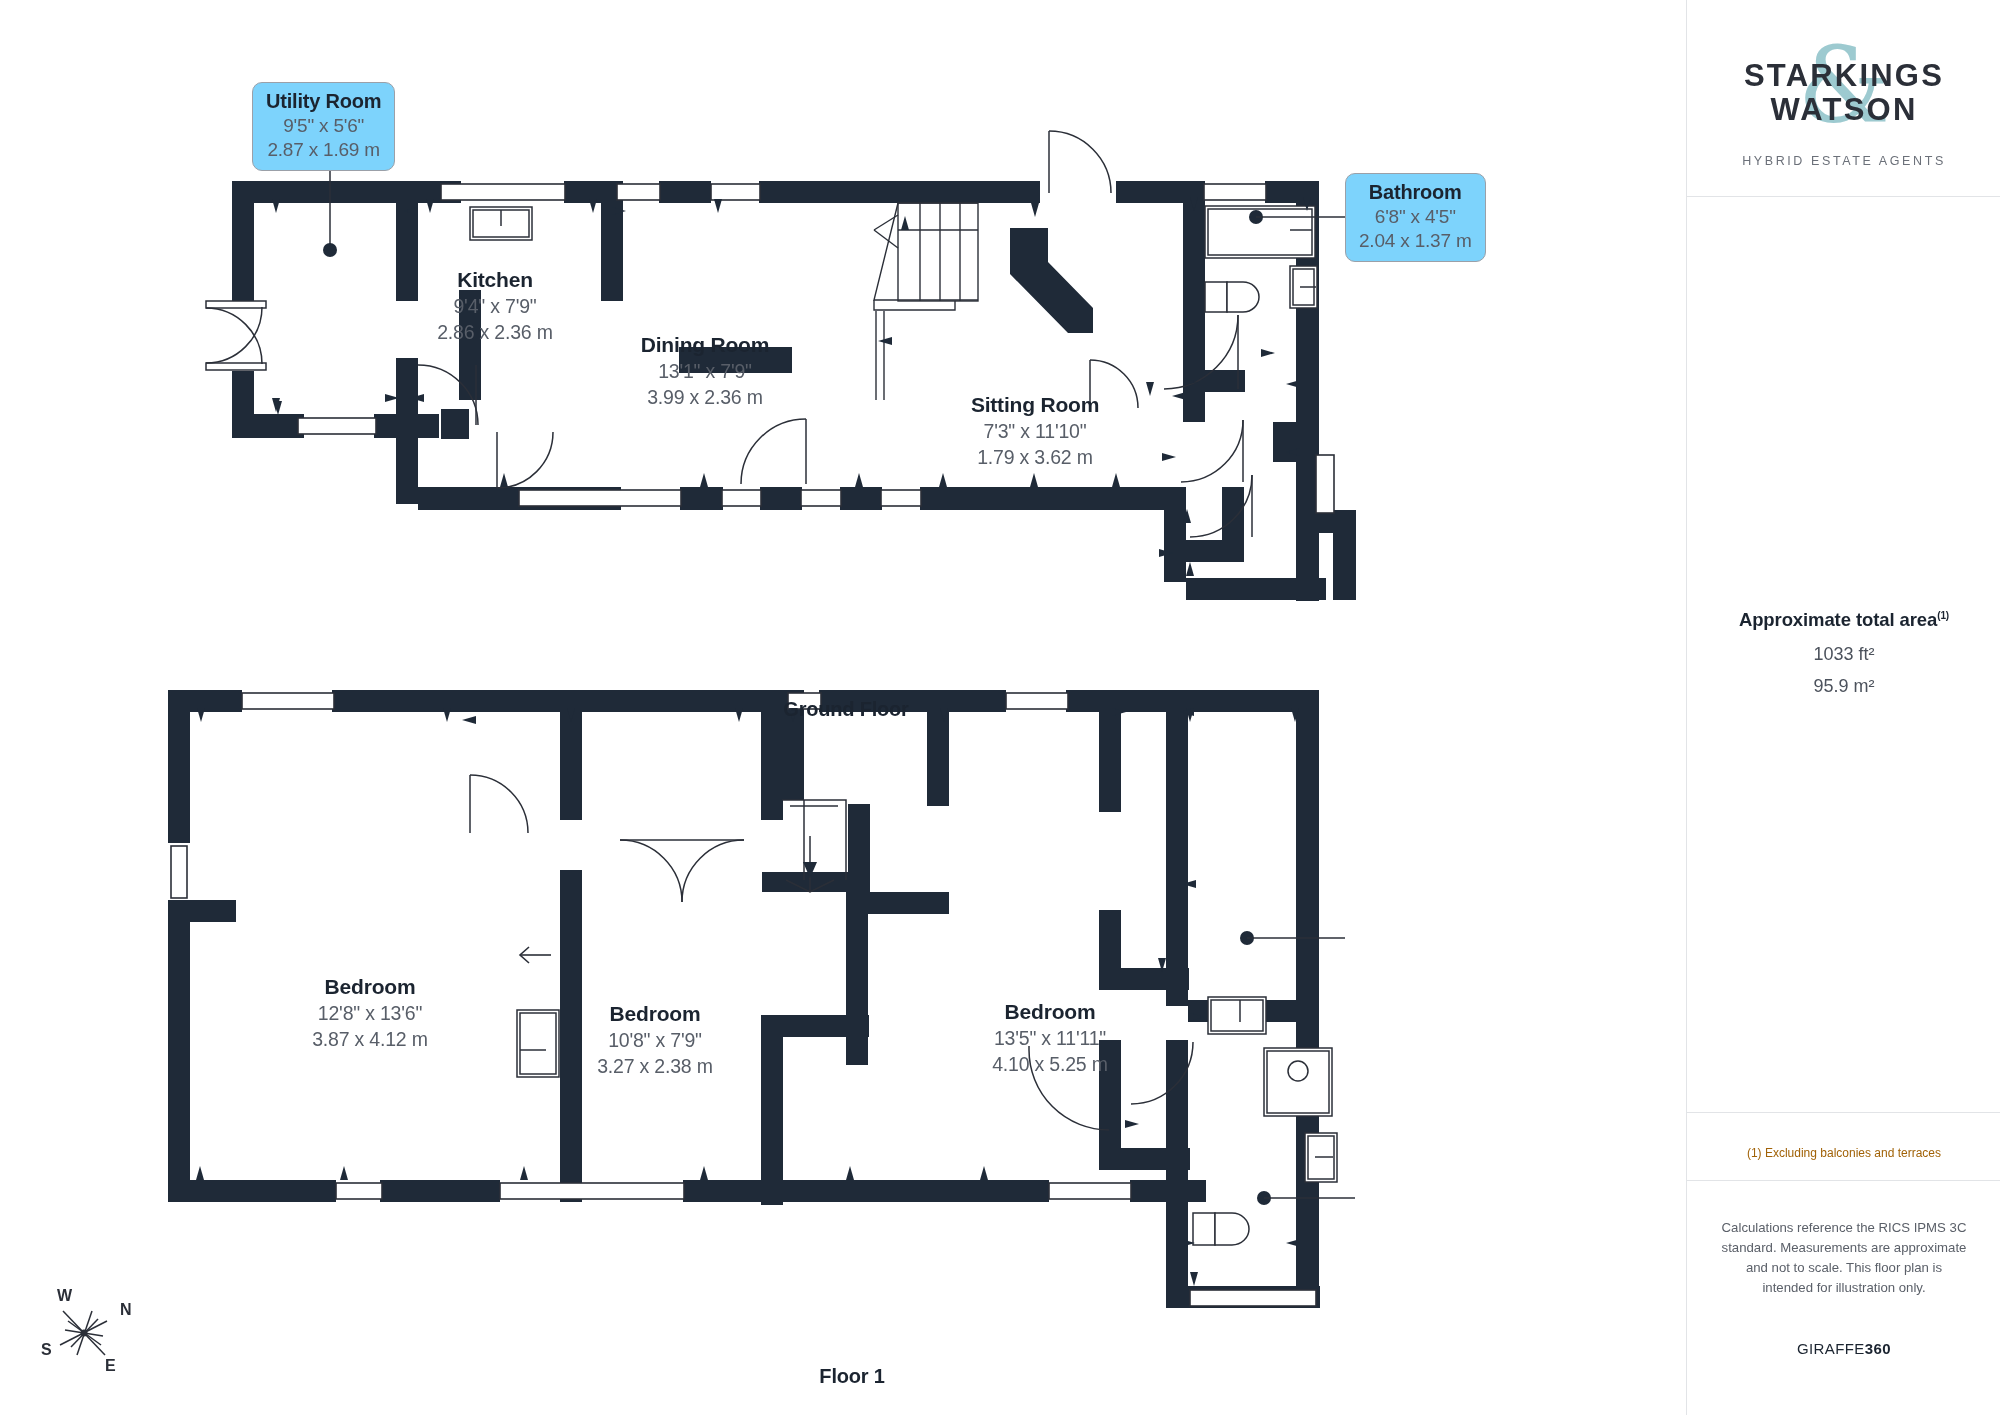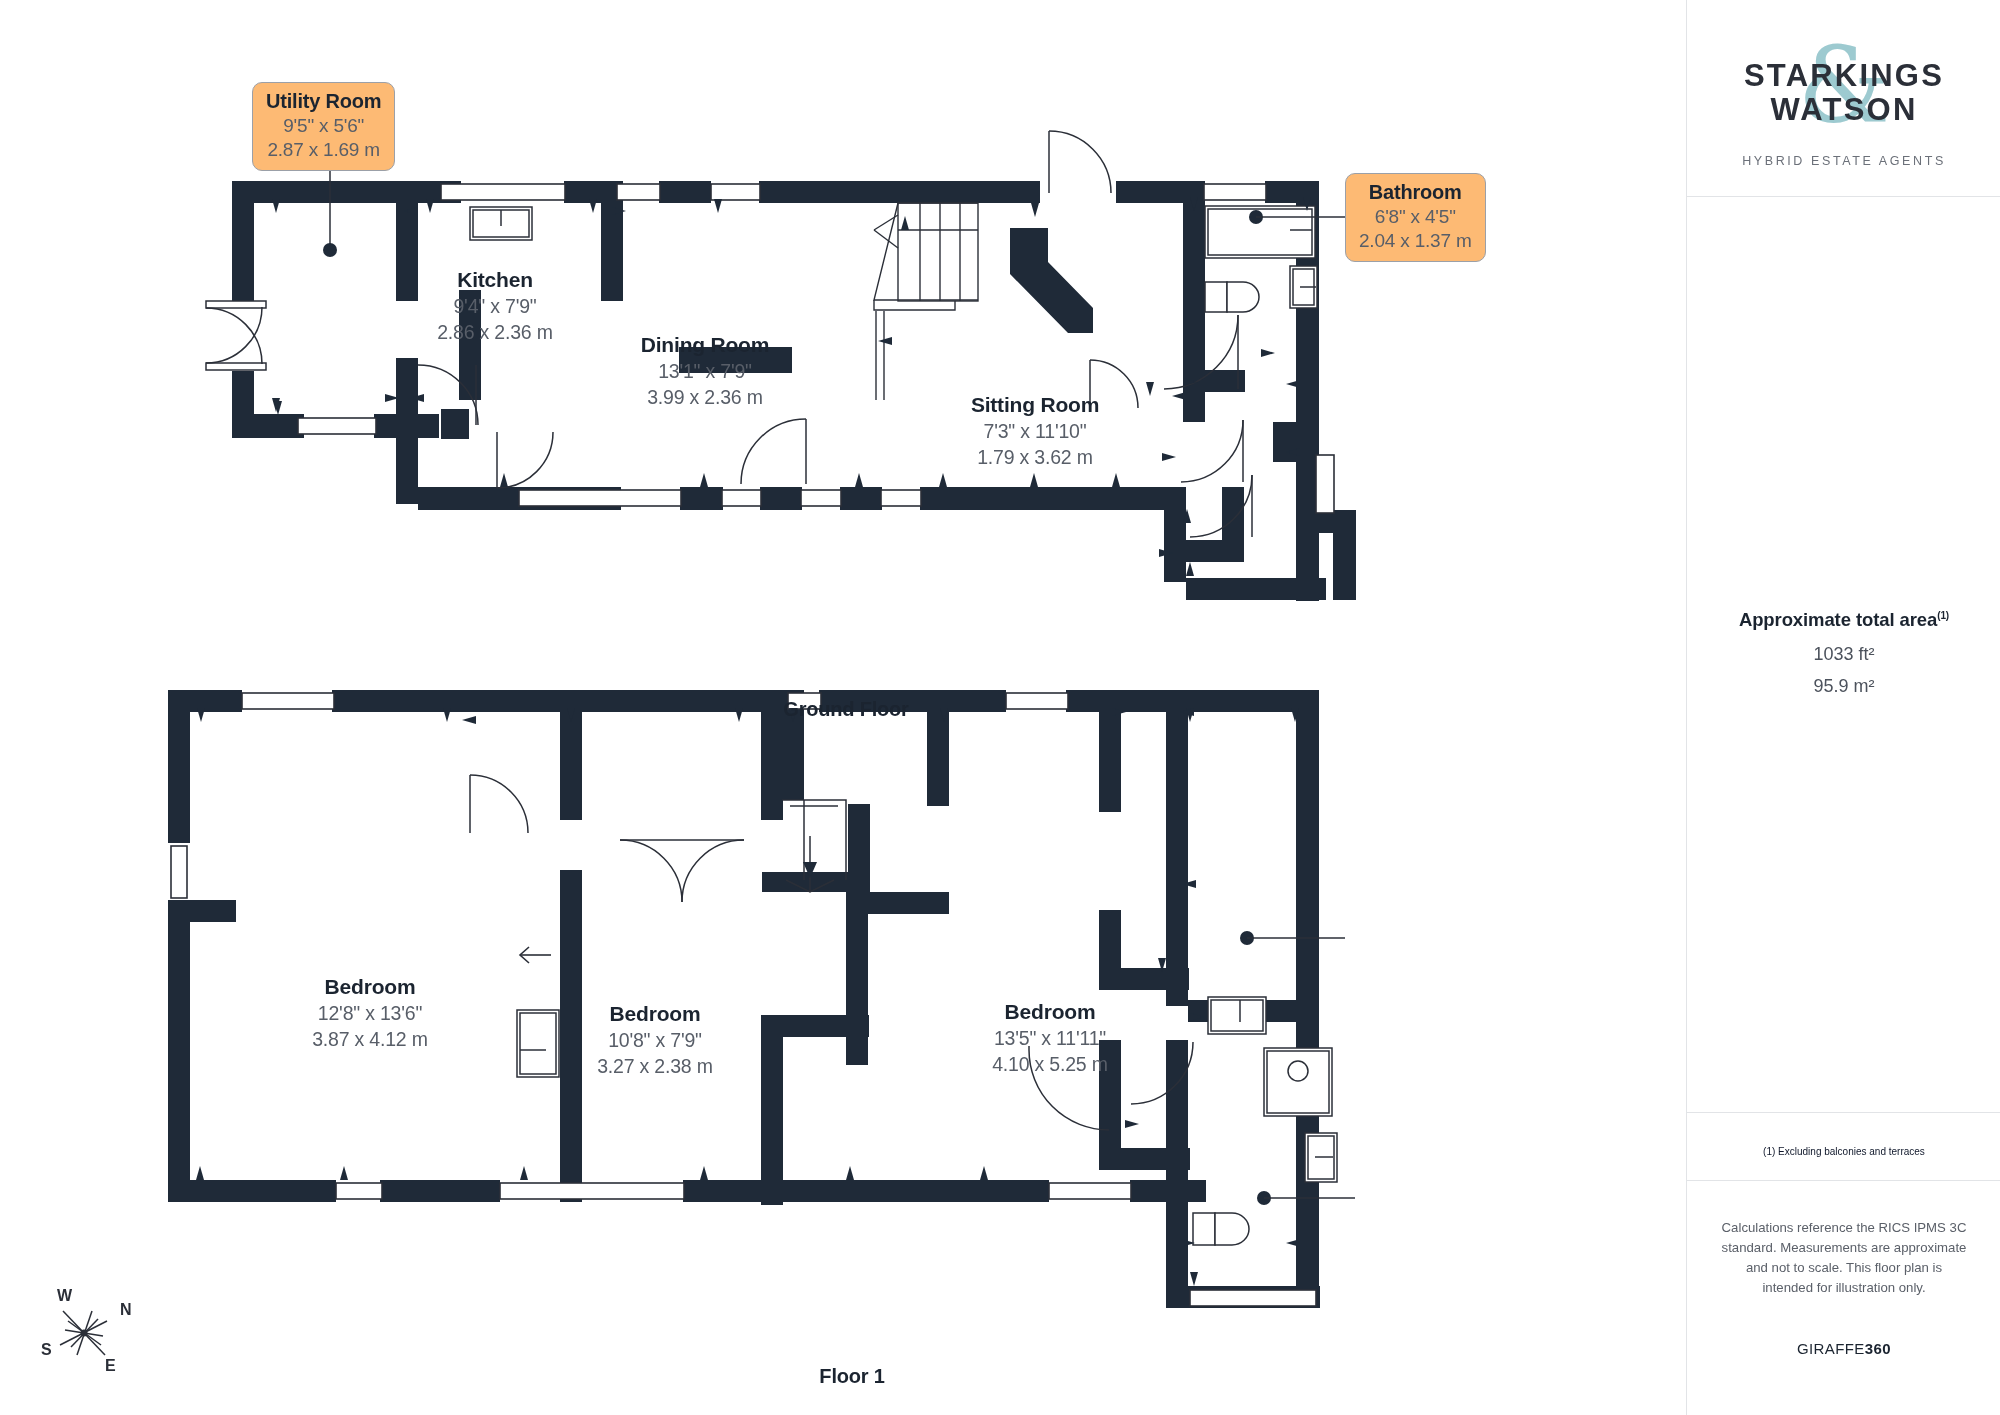--- a/index.html
+++ b/index.html
@@ -43,21 +43,21 @@
   #area-title sup{font-size:10px;vertical-align:super;font-weight:700;}
   .area-val{
     position:absolute;left:0;width:314px;text-align:center;
     font-size:18px;color:#4c525c;
   }
   #area-ft{top:448px;}
   #area-m{top:480px;}
 
   #footnote{
     position:absolute;left:0;top:1146px;width:314px;text-align:center;
-    font-size:10px;color:#0f172a;
+    font-size:12px;color:#a16207;
   }
   #calc-note{
     position:absolute;left:34px;top:1218px;width:246px;text-align:center;
     font-size:13.2px;line-height:20px;color:#5b6069;
   }
   #brand{
     position:absolute;left:0;top:1340px;width:314px;text-align:center;
     font-size:15px;letter-spacing:.4px;color:#1b2430;
   }
   #brand b{font-weight:700;}
@@ -67,21 +67,21 @@
   #plan svg{display:block;}
 
   
   .room-label{position:absolute;text-align:center;white-space:nowrap;}
   .room-label .rl-name{font-weight:700;font-size:21px;color:#1b2430;letter-spacing:-0.2px;}
   .room-label .rl-dim{font-size:19.5px;color:#585e68;margin-top:3px;letter-spacing:-0.2px;}
 
   
   .callout{
     position:absolute;border:1.4px solid #9ba0a8;border-radius:10px;
-    background:#fdba74;padding:7px 13px 9px 13px;text-align:center;white-space:nowrap;
+    background:#7dd3fc;padding:7px 13px 9px 13px;text-align:center;white-space:nowrap;
   }
   .callout .rl-name{font-weight:700;font-size:20px;color:#1b2430;letter-spacing:-0.2px;}
   .callout .rl-dim{font-size:19px;color:#585e68;margin-top:2px;letter-spacing:-0.2px;}
 
   
   .floor-caption{
     position:absolute;text-align:center;width:300px;
     font-weight:700;font-size:20px;color:#1b2430;letter-spacing:-0.2px;
   }
 

